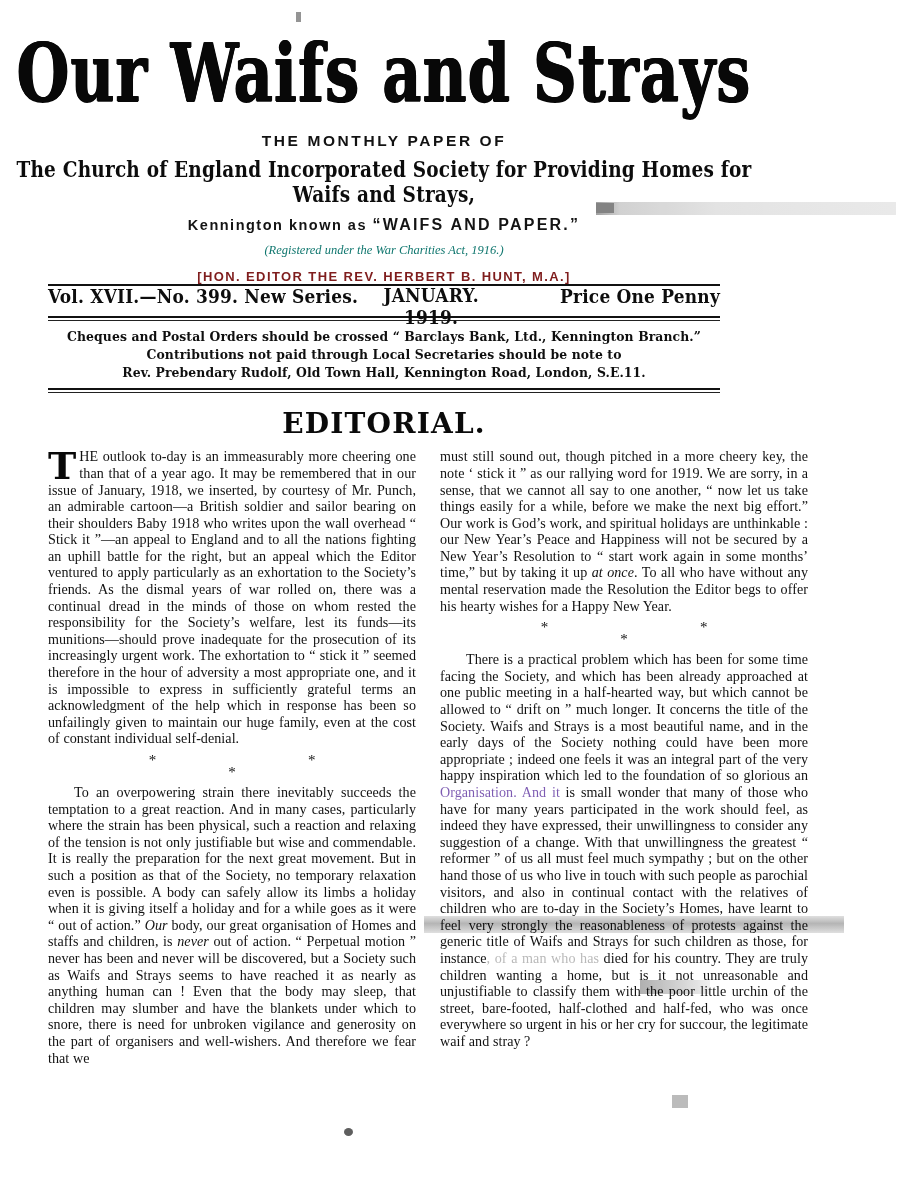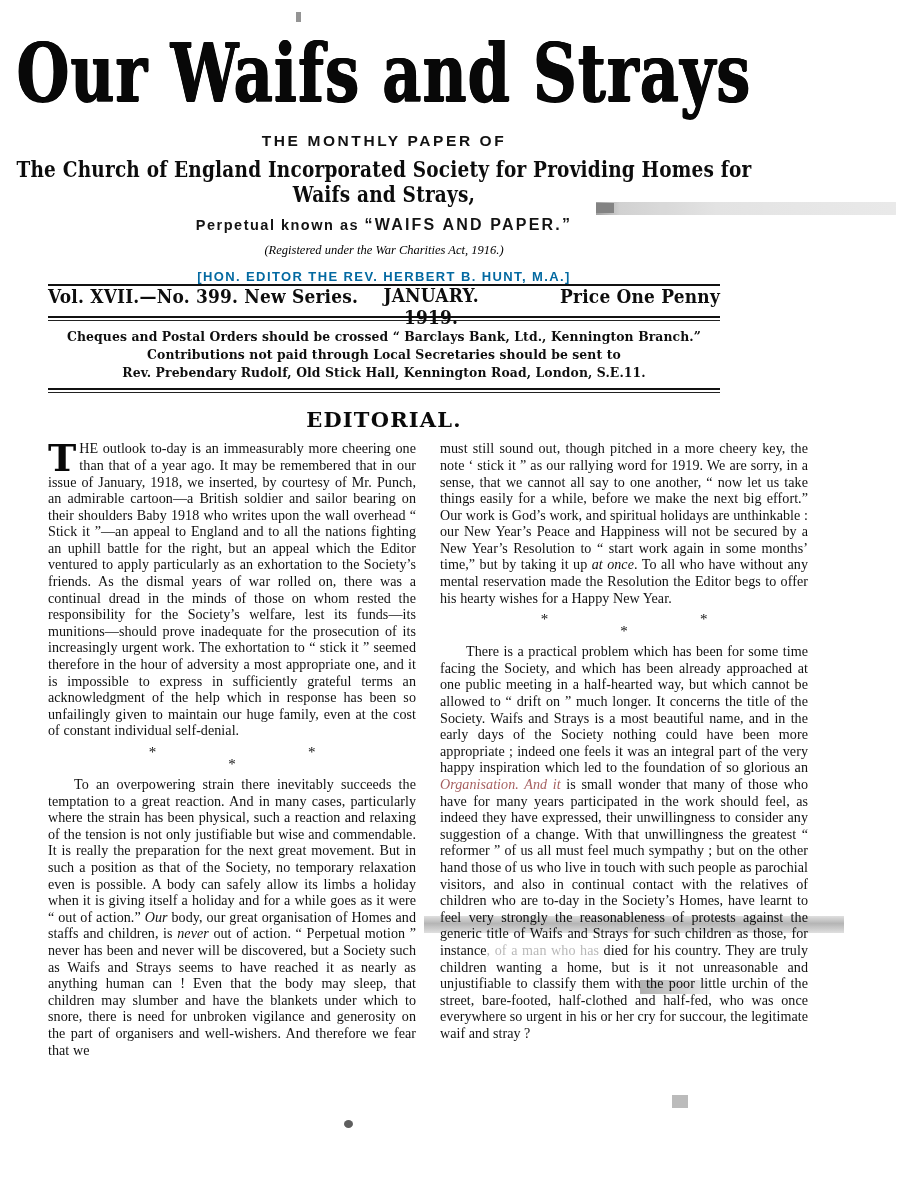--- a/index.html
+++ b/index.html
@@ -73,30 +73,30 @@
   }
   .sub-otherwise .caps {
     font-size: 16px;
     letter-spacing: 2.2px;
   }
   .sub-registered {
     font-family: "Liberation Serif", "DejaVu Serif", serif;
     font-style: italic;
     font-size: 12.5px;
     margin-top: 9px;
-    color: #000000;
+    color: #0f766e;
     position: relative;
   }
   .sub-editor {
     font-family: "Liberation Sans", "DejaVu Sans", sans-serif;
     font-size: 13px;
     font-weight: 700;
     letter-spacing: 1.4px;
     margin-top: 11px;
-    color: #0369a1;
+    color: #7f1d1d;
   }
 
   
   .smear-registered {
     position: absolute;
     left: 596px;
     top: 202px;
     width: 300px;
     height: 13px;
     background: linear-gradient(90deg, #9b9b9b 0%, #cfcfcf 8%, #e2e2e2 40%, #e8e8e8 100%);
@@ -156,21 +156,21 @@
     letter-spacing: 0.1px;
     padding: 7px 48px 6px 48px;
     color: #0f0f0f;
   }
 
   
   .editorial-head {
     text-align: center;
     font-family: "DejaVu Serif", "Liberation Serif", serif;
     font-weight: 700;
-    font-size: 21px;
+    font-size: 28px;
     letter-spacing: 1.2px;
     margin: 14px 0 8px 0;
     color: #0a0a0a;
   }
 
   
   .columns {
     display: flex;
     padding: 0 48px;
     gap: 24px;
@@ -217,21 +217,21 @@
     letter-spacing: 74px;
     padding-left: 74px;
     margin: 7px 0 6px 0;
     color: #111;
     line-height: 12px;
   }
 
   em.it { font-style: italic; }
 
   
-  .faded-1 { color: #7f1d1d; opacity: 0.72; font-style: italic; }
+  .faded-1 { color: #4c1d95; opacity: 0.72; }
   .faded-2 { color: #8a8a8a; opacity: 0.6; }
 
   
   .smear-band {
     position: absolute;
     left: 424px;
     top: 916px;
     width: 420px;
     height: 17px;
     background: linear-gradient(180deg, rgba(150,150,150,0.30) 0%, rgba(120,120,120,0.55) 45%, rgba(165,165,165,0.35) 100%);
@@ -282,21 +282,21 @@
   <div class="speck-b"></div>
 
   <div class="masthead">
     <div class="masthead-title">Our Waifs and Strays</div>
 
     <div class="sub-monthly">THE  MONTHLY  PAPER  OF</div>
 
     <div class="sub-society">The Church of England Incorporated Society for Providing Homes for Waifs and Strays,</div>
 
     <div class="sub-otherwise">
-      <span>Perpetual  known  as  </span><span class="caps">“WAIFS  AND  PAPER.”</span>
+      <span>Kennington  known  as  </span><span class="caps">“WAIFS  AND  PAPER.”</span>
     </div>
 
     <div class="sub-registered">(Registered under the War Charities Act, 1916.)</div>
 
     <div class="sub-editor">[HON. EDITOR THE REV. HERBERT B. HUNT, M.A.]</div>
   </div>
 
   <div class="smear-registered"></div>
 
   <div class="rule-wrap">
@@ -309,22 +309,22 @@
     <div class="issue-price">Price One Penny</div>
   </div>
 
   <div class="rule-wrap">
     <div class="rule-thick"></div>
     <div class="rule-thin rule-double"></div>
   </div>
 
   <div class="notice">
     <div>Cheques and Postal Orders should be crossed “ Barclays Bank, Ltd., Kennington Branch.”</div>
-    <div>Contributions not paid through Local Secretaries should be sent to</div>
-    <div>Rev. Prebendary Rudolf, Old Stick Hall, Kennington Road, London, S.E.11.</div>
+    <div>Contributions not paid through Local Secretaries should be note to</div>
+    <div>Rev. Prebendary Rudolf, Old Town Hall, Kennington Road, London, S.E.11.</div>
   </div>
 
   <div class="rule-wrap">
     <div class="rule-thick"></div>
     <div class="rule-thin rule-double"></div>
   </div>
 
   <div class="editorial-head">EDITORIAL.</div>
 
   <div class="columns">

